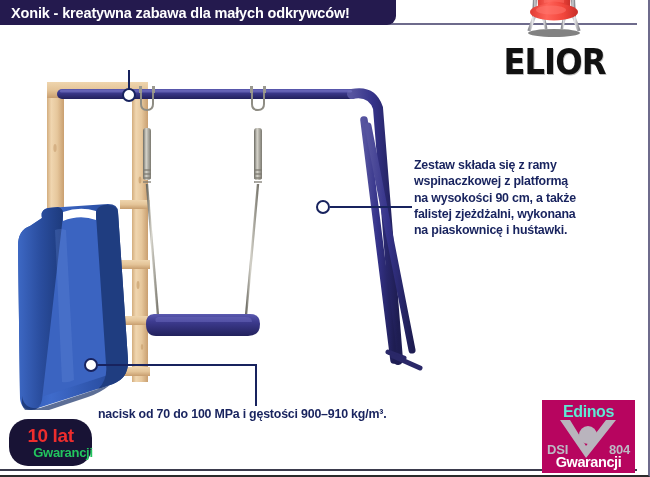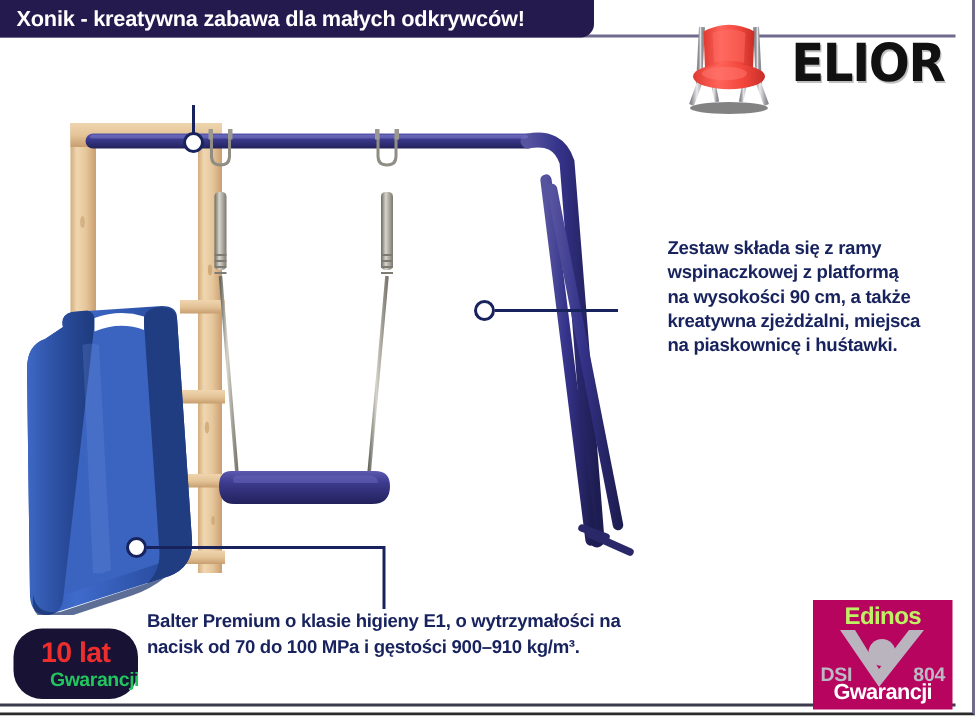--- a/index.html
+++ b/index.html
@@ -36,42 +36,42 @@
   .header-rule{
     position:absolute;left:0;top:23px;width:637px;height:2px;
     background:#6e6b8c;z-index:2;
   }
 
   
   .brand{
     position:absolute;right:14px;top:6px;
     width:160px;height:74px;
     display:flex;align-items:center;justify-content:flex-end;
-    gap:6px;z-index:7;
+    gap:6px;z-index:7;flex-direction:column;
   }
   .chair{position:relative;width:62px;height:70px;}
   .chair svg{display:block;}
   .brand-name{
     font-family:"DejaVu Sans","Liberation Sans",sans-serif;
     font-size:35px;font-weight:bold;color:#111111;
     letter-spacing:-1px;line-height:1;
     transform:scaleX(0.92);
     text-shadow:1px 1px 0 rgba(0,0,0,.25);
   }
 
   
   .callout{position:absolute;z-index:8;}
   .callout p{
     margin:0;color:#18235e;font-weight:bold;
     font-size:12.6px;line-height:1.29;
     letter-spacing:-0.2px;
   }
   #callout-frame{left:25px;top:29px;width:420px;}
   #callout-set{left:414px;top:157px;width:225px;}
-  #callout-set p{font-size:12.4px;line-height:1.315;margin-left:31px;}
+  #callout-set p{font-size:12.4px;line-height:1.315;}
   #callout-material{left:98px;top:406px;width:430px;}
   #callout-material p{font-size:12.4px;line-height:1.34;}
 
   
   .leader{position:absolute;background:#18235e;z-index:5;}
   .marker{
     position:absolute;z-index:9;
     border:2.5px solid #18235e;border-radius:50%;
     background:#ffffff;box-sizing:border-box;
   }
@@ -101,21 +101,21 @@
 
   
   .edinos{
     position:absolute;right:13px;bottom:2px;
     width:93px;height:73px;
     background:#b7055f;
     z-index:9;overflow:hidden;
   }
   .edinos-title{
     position:absolute;left:0;right:0;top:3px;
-    text-align:center;color:#bef264;
+    text-align:center;color:#5eead4;
     font-weight:bold;font-size:16px;letter-spacing:-0.4px;
   }
   .edinos-v{position:absolute;left:0;top:18px;width:93px;height:44px;}
   .edinos-dsi{
     position:absolute;left:5px;top:42px;
     color:#bdb9c4;font-weight:bold;font-size:13px;letter-spacing:-0.2px;
   }
   .edinos-804{
     position:absolute;right:5px;top:42px;
     color:#bdb9c4;font-weight:bold;font-size:13px;letter-spacing:-0.2px;
@@ -307,26 +307,25 @@
 
   <div class="marker" style="left:84px;top:358px;width:14px;height:14px;"></div>
   <div class="leader" style="left:98px;top:364px;width:158px;height:2px;"></div>
   <div class="leader" style="left:255px;top:364px;width:2px;height:42px;"></div>
 
 
   <div class="callout" id="callout-set">
     <p>Zestaw składa się z ramy</p>
     <p>wspinaczkowej z platformą</p>
     <p>na wysokości 90 cm, a także</p>
-    <p>kreatywna zjeżdżalni, miejsca</p>
+    <p>falistej zjeżdżalni, wykonana</p>
     <p>na piaskownicę i huśtawki.</p>
   </div>
 
   <div class="callout" id="callout-material">
-    <p>Balter Premium o klasie higieny E1, o wytrzymałości na</p>
     <p>nacisk od 70 do 100 MPa i gęstości 900–910 kg/m³.</p>
   </div>
 
   <div class="warranty">
     <div class="warranty-top">10 lat</div>
     <div class="warranty-bottom">Gwarancji</div>
   </div>
 
   <div class="edinos">
     <div class="edinos-title">Edinos</div>

